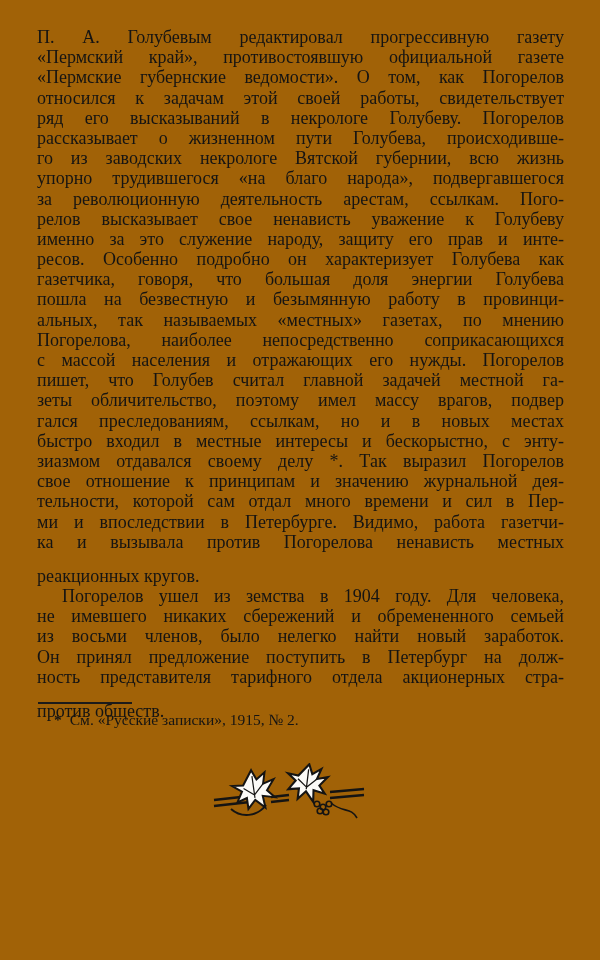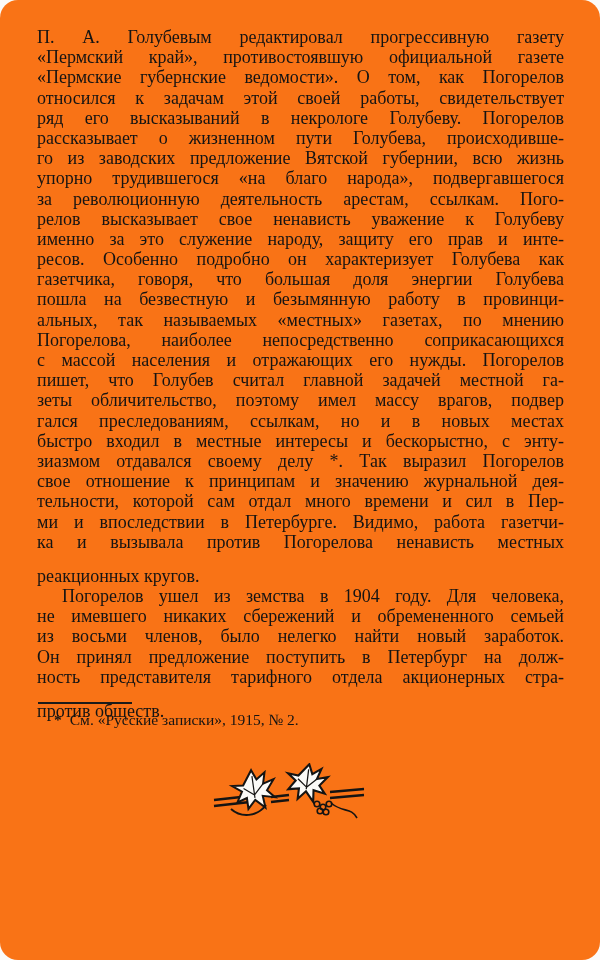--- a/index.html
+++ b/index.html
@@ -10,23 +10,22 @@
     width: 600px;
     height: 960px;
     background: #fbfaf7;
     position: relative;
     overflow: hidden;
     font-family: "Liberation Serif", "DejaVu Serif", serif;
   }
   .page {
     position: absolute;
     inset: 0;
-    background: #f97316;
+    background: #a16207;
     color: #151413;
-    border-radius: 18px;
   }
   .text-block {
     position: absolute;
     top: 27px;
     left: 37px;
     right: 36px;
     font-size: 18px;
     line-height: 20.2px;
     color: #151413;
   }
@@ -84,21 +83,21 @@
 
 <div class="page">
 
   <div class="text-block" id="text-block">
       <div class="line">П. А. Голубевым редактировал прогрессивную газету</div>
       <div class="line">«Пермский край», противостоявшую официальной газете</div>
       <div class="line">«Пермские губернские ведомости». О том, как Погорелов</div>
       <div class="line">относился к задачам этой своей работы, свидетельствует</div>
       <div class="line">ряд его высказываний в некрологе Голубеву. Погорелов</div>
       <div class="line">рассказывает о жизненном пути Голубева, происходивше-</div>
-      <div class="line">го из заводских предложение Вятской губернии, всю жизнь</div>
+      <div class="line">го из заводских некрологе Вятской губернии, всю жизнь</div>
       <div class="line">упорно трудившегося «на благо народа», подвергавшегося</div>
       <div class="line">за революционную деятельность арестам, ссылкам. Пого-</div>
       <div class="line">релов высказывает свое ненависть уважение к Голубеву</div>
       <div class="line">именно за это служение народу, защиту его прав и инте-</div>
       <div class="line">ресов. Особенно подробно он характеризует Голубева как</div>
       <div class="line">газетчика, говоря, что большая доля энергии Голубева</div>
       <div class="line">пошла на безвестную и безымянную работу в провинци-</div>
       <div class="line">альных, так называемых «местных» газетах, по мнению</div>
       <div class="line">Погорелова, наиболее непосредственно соприкасающихся</div>
       <div class="line">с массой населения и отражающих его нужды. Погорелов</div>

